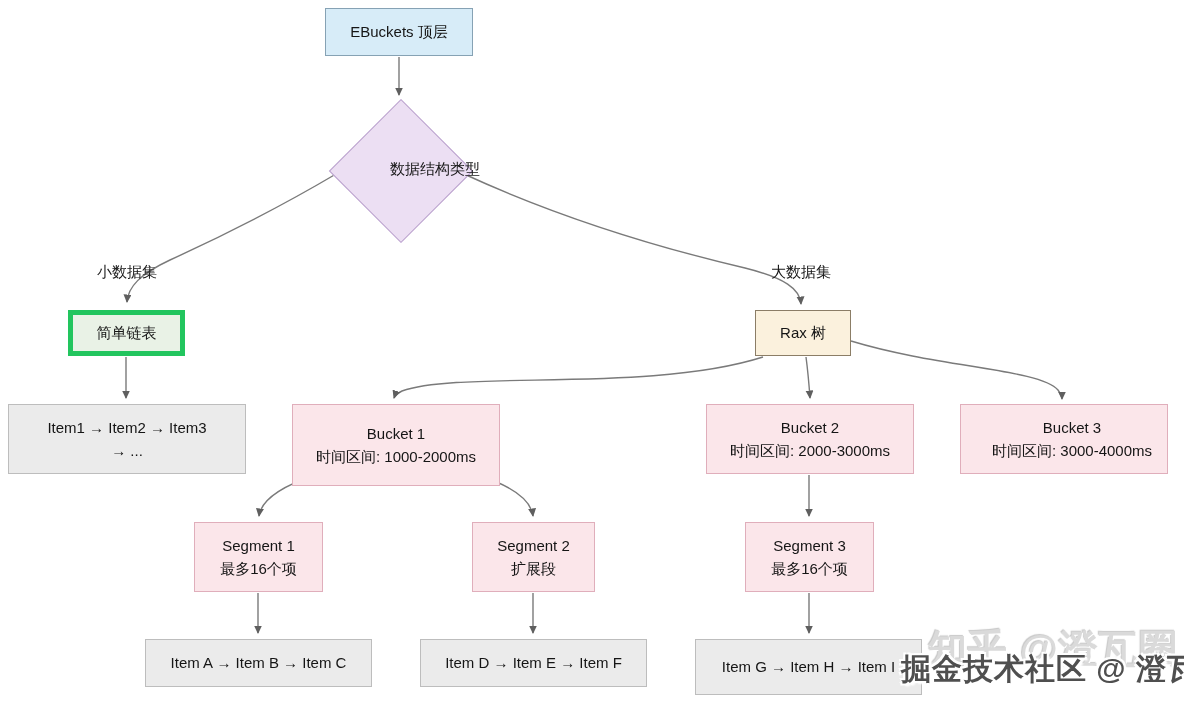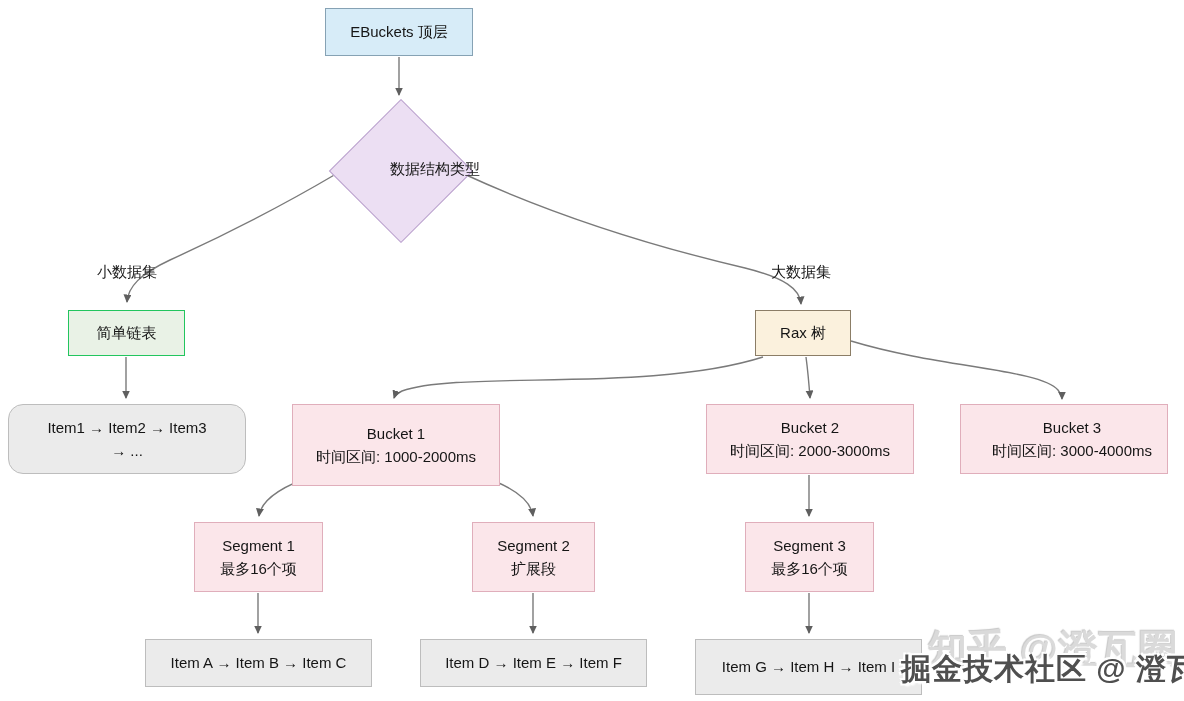--- a/index.html
+++ b/index.html
@@ -10,21 +10,21 @@
     color:#151515;
     text-decoration:underline;
   }
   #edges { position:absolute; left:0; top:0; width:1184px; height:701px; }
   .node {
     position:absolute; box-sizing:border-box;
     display:flex; flex-direction:column; align-items:center; justify-content:center;
     font-size:15px; line-height:1.55; text-align:center; z-index:2;
   }
   .blue   { background:#d7ecf8; border:1px solid #86a2b4; }
-  .green  { background:#e9f2e6; border:1px solid #22c55e; }
+  .green  { background:#e9f2e6; border:5px solid #22c55e; }
   .cream  { background:#fbf1dd; border:1px solid #8b7d66; }
   .pink   { background:#fbe6ea; border:1px solid #e0aebb; }
   .gray   { background:#ebebeb; border:1px solid #bdbdbd; }
   .diamond-shape {
     position:absolute; left:350px; top:120px; width:100px; height:100px;
     background:#ecdff3; border:1px solid #b9a0cd; transform:rotate(45deg);
     z-index:1;
   }
   .diamond-label {
     position:absolute; left:320px; top:160px; width:160px; height:22px;
@@ -85,21 +85,21 @@
   <div class="edge-label" style="left:771px; top:263px;">大数据集</div>
 
   <div class="node green" style="left:68px; top:310px; width:117px; height:46px;">
     <span>简单链表</span>
   </div>
 
   <div class="node cream" style="left:755px; top:310px; width:96px; height:46px;">
     <span>Rax 树</span>
   </div>
 
-  <div class="node gray" style="left:8px; top:404px; width:238px; height:70px;border-radius:15px;">
+  <div class="node gray" style="left:8px; top:404px; width:238px; height:70px;">
     <span>Item1 → Item2 → Item3</span>
     <span>→ ...</span>
   </div>
 
   <div class="node pink" style="left:292px; top:404px; width:208px; height:82px;">
     <span>Bucket 1</span>
     <span>时间区间: 1000-2000ms</span>
   </div>
   <div class="node pink" style="left:706px; top:404px; width:208px; height:70px;">
     <span>Bucket 2</span>

